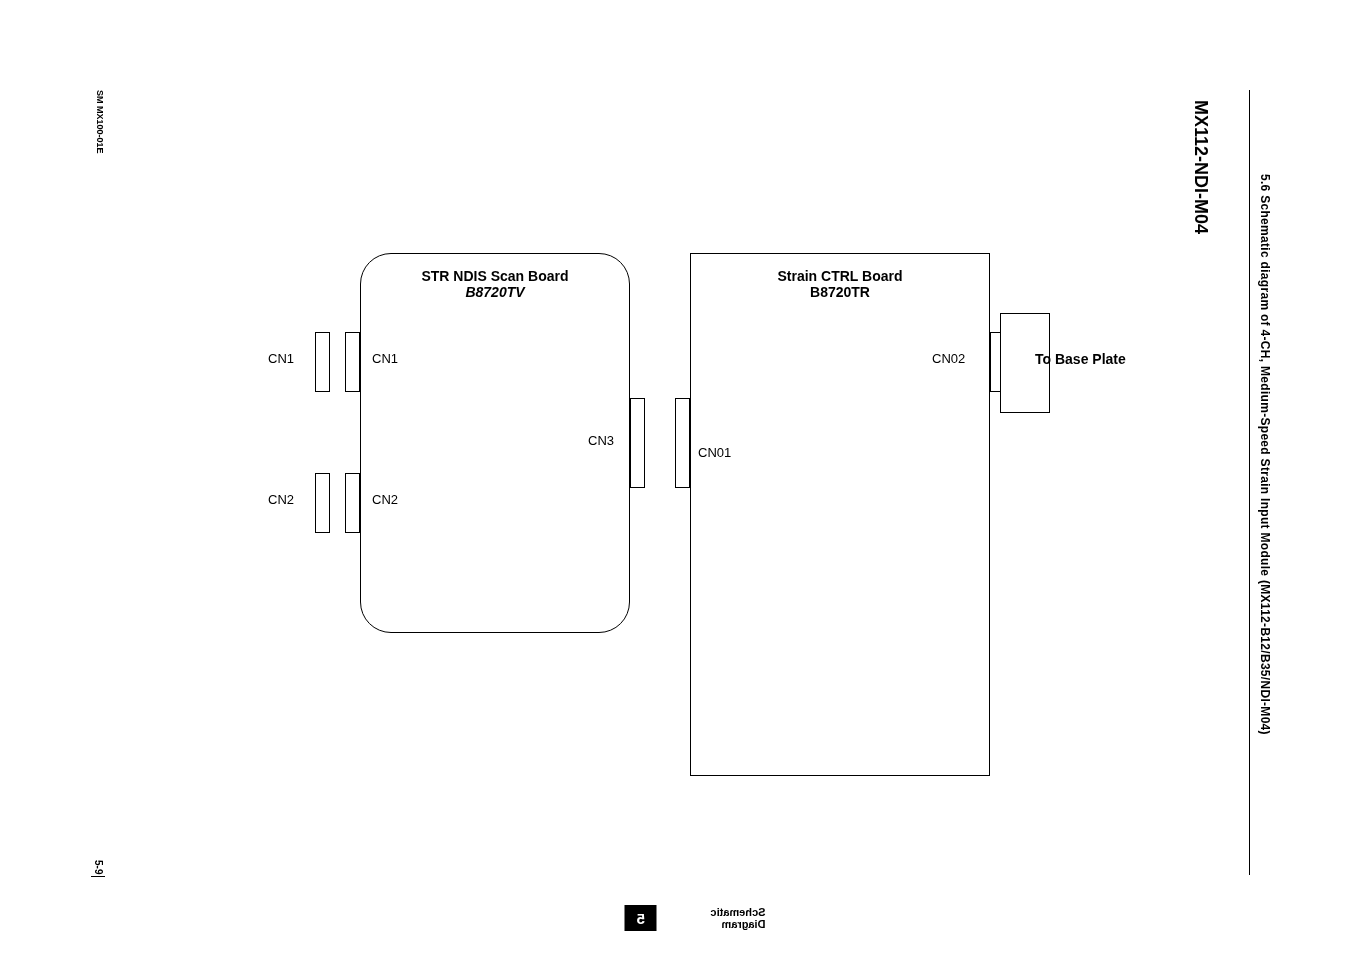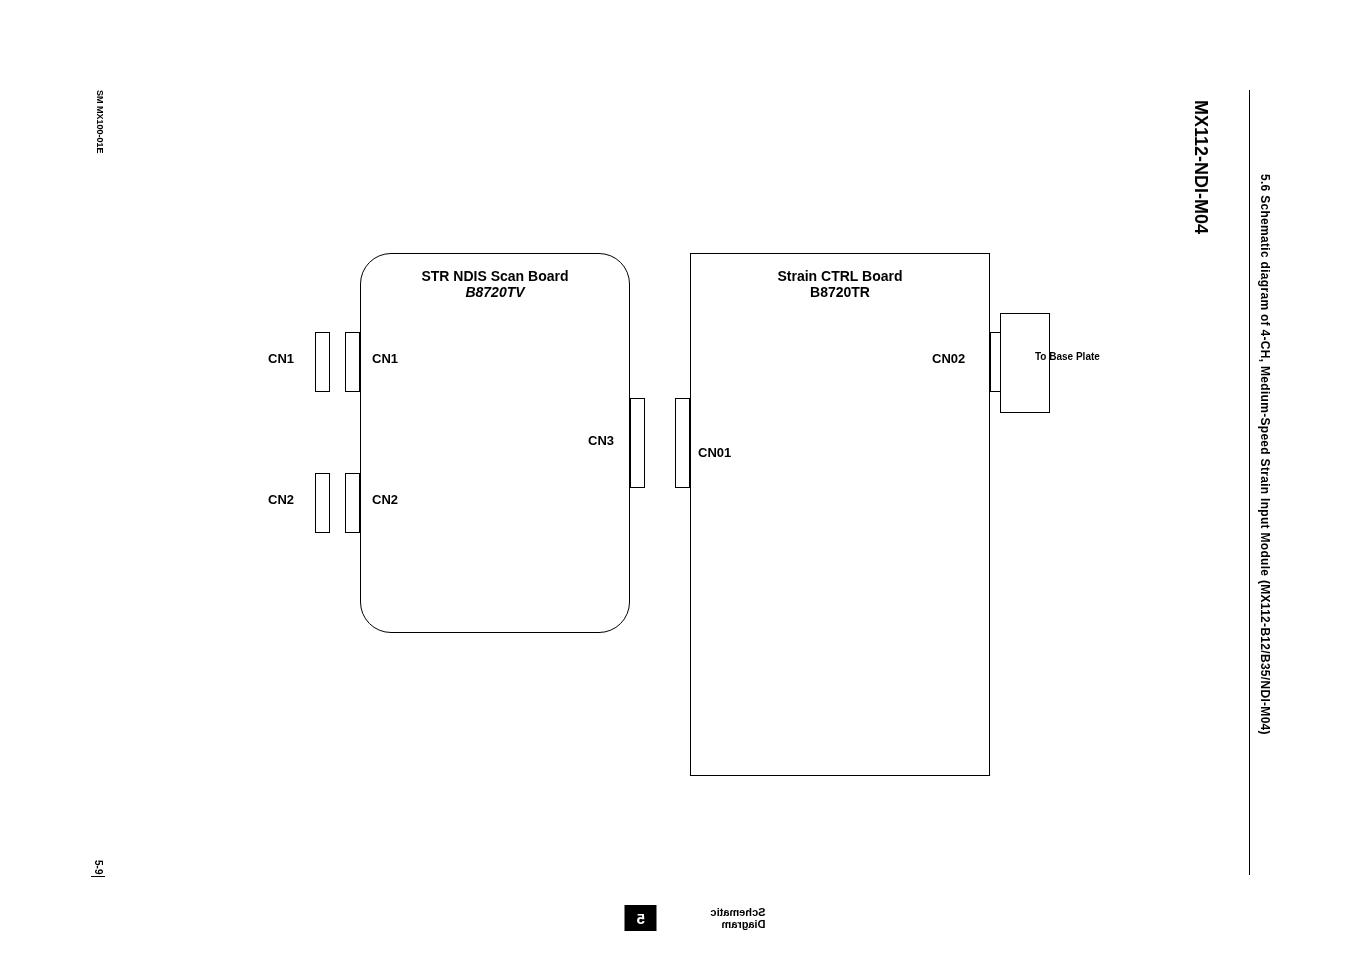--- a/index.html
+++ b/index.html
@@ -114,21 +114,21 @@
       width: 100%;
     }
     .connector {
       position: absolute;
       border: 1px solid #000;
       background: #fff;
     }
     .connector-label {
       position: absolute;
       font-size: 13px;
-      font-weight: bold;
+      font-weight: normal;
     }
     .block1 { top: 0; left: 0; width: 195px; height: 380px; }
     .block1 .t1 { top: 14px; }
     .block1 .t2 { top: 30px; }
     .c1a { top: 79px; left: 195px; width: 15px; height: 60px; }
     .c1b { top: 220px; left: 195px; width: 15px; height: 60px; }
     .l1a { top: 98px; left: 148px; }
     .l1b { top: 239px; left: 148px; }
     .block2 { top: 0; left: 240px; width: 270px; height: 380px; border-radius: 31px; }
     .block2 .t1 { top: 14px; }
@@ -144,21 +144,21 @@
     .block3 .t2 { top: 30px; }
     .c3a { top: 145px; left: 555px; width: 15px; height: 90px; }
     .l3a { top: 180px; left: 578px; margin-top: 12px; }
     .c3b { top: 79px; left: 870px; width: 15px; height: 60px; }
     .l3b { top: 98px; left: 812px; }
     .c4 { top: 60px; left: 880px; width: 50px; height: 100px; }
     .base-plate { 
       position: absolute; 
       top: 98px; 
       left: 915px; 
-      font-size: 10px; 
+      font-size: 14px; 
       font-weight: bold; 
       white-space: nowrap;
     }
   </style>
 </head>
 <body>
 
 <div class="doc-id">SM MX100-01E</div>
 <div class="page-num">5-9</div>
 <div class="page-num-line"></div>

